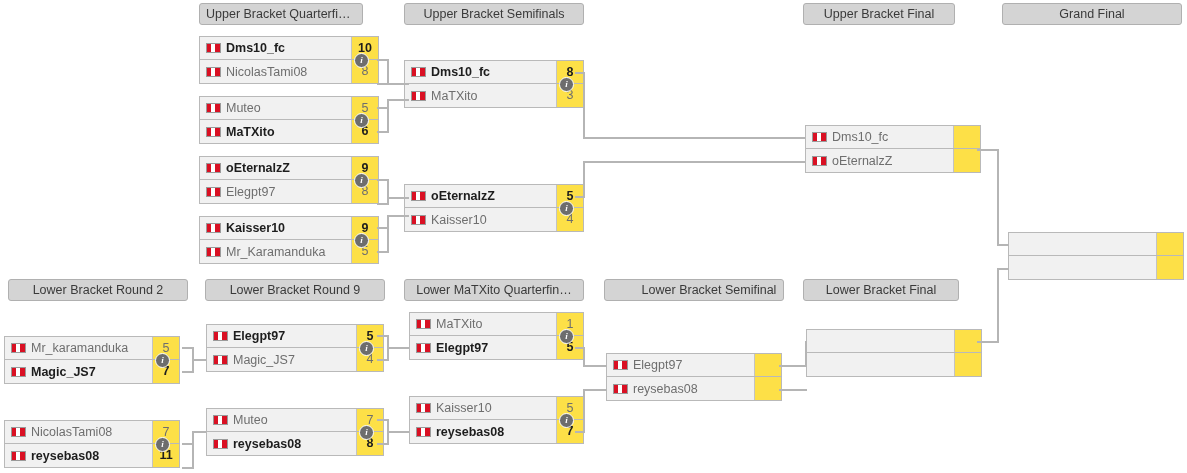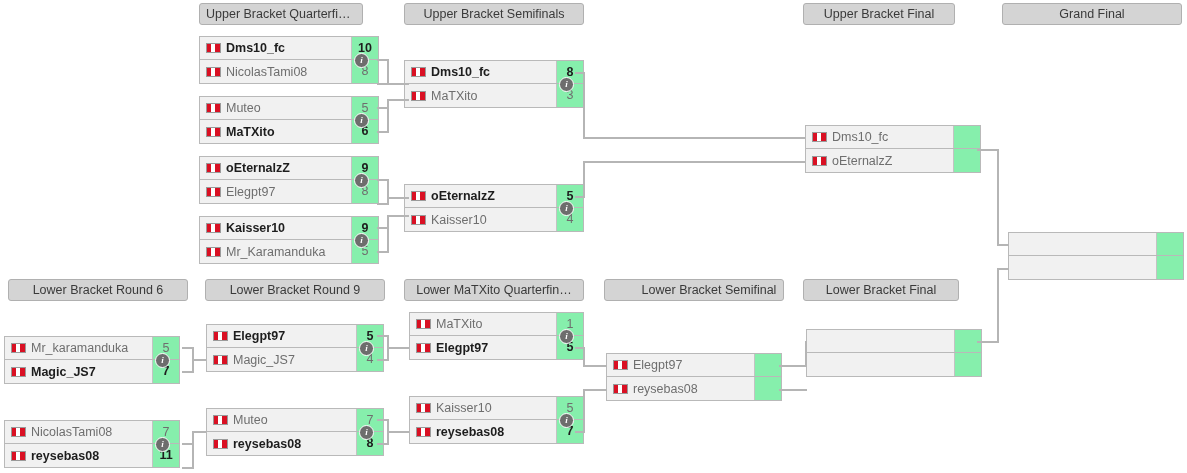--- a/index.html
+++ b/index.html
@@ -32,21 +32,21 @@
   .flag::before,.flag::after{content:"";position:absolute;top:0;bottom:0;width:33.34%;background:#d91023;}
   .flag::before{left:0;}
   .flag::after{right:0;}
   .row .pname{
     flex:1 1 auto;overflow:hidden;white-space:nowrap;text-overflow:ellipsis;
     font-size:12.5px;color:#6e6e6e;padding-right:4px;
   }
   .row.winner .pname{color:#1d1d1d;font-weight:bold;}
   .row .score{
     flex:0 0 26px;width:26px;text-align:center;font-size:12.5px;color:#6e6e6e;
-    border-left:1px solid #c3c3c3;align-self:stretch;line-height:22px;background:#86efac;
+    border-left:1px solid #c3c3c3;align-self:stretch;line-height:22px;background:#fde047;
   }
   .row.winner .score{color:#1d1d1d;font-weight:bold;}
   .row.empty .pname{color:#6e6e6e;}
 
   
   .info-icon{
     position:absolute;width:13px;height:13px;border-radius:50%;
     background:#6d6d6d;border:1px solid #ffffff;
     color:#ffffff;font-size:9px;font-weight:bold;font-style:italic;
     line-height:13px;text-align:center;z-index:6;
@@ -129,21 +129,21 @@
 
   <div class="ln lh" style="left:977px;top:341px;width:22px;"></div>
   <div class="ln lv" style="left:997px;top:268px;height:75px;"></div>
   <div class="ln lh" style="left:997px;top:268px;width:12px;"></div>
 
   <div class="round-header" style="left:199px;top:3px;width:164px;">Upper Bracket Quarterfin…</div>
   <div class="round-header" style="left:404px;top:3px;width:180px;">Upper Bracket Semifinals</div>
   <div class="round-header" style="left:803px;top:3px;width:152px;">Upper Bracket Final</div>
   <div class="round-header" style="left:1002px;top:3px;width:180px;">Grand Final</div>
 
-  <div class="round-header" style="left:8px;top:279px;width:180px;">Lower Bracket Round 6</div>
+  <div class="round-header" style="left:8px;top:279px;width:180px;">Lower Bracket Round 2</div>
   <div class="round-header" style="left:205px;top:279px;width:180px;">Lower Bracket Round 9</div>
   <div class="round-header" style="left:404px;top:279px;width:180px;">Lower MaTXito Quarterfin…</div>
   <div class="round-header" style="left:604px;top:279px;width:180px;padding-left:36px;">Lower Bracket Semifinal</div>
   <div class="round-header" style="left:803px;top:279px;width:156px;">Lower Bracket Final</div>
 
   <div class="match" style="left:199px;top:36px;width:180px;">
     <div class="row winner">
       <span class="flagcell">
           <span class="flag"></span>
         </span>

